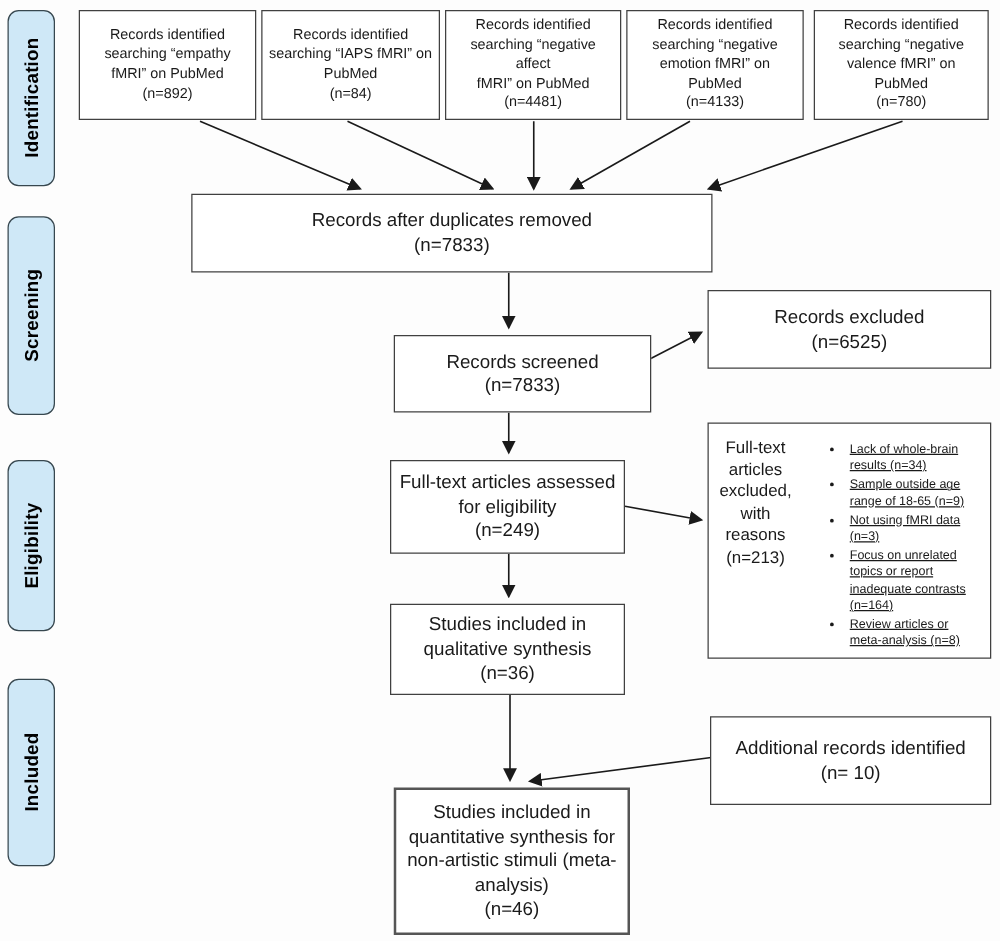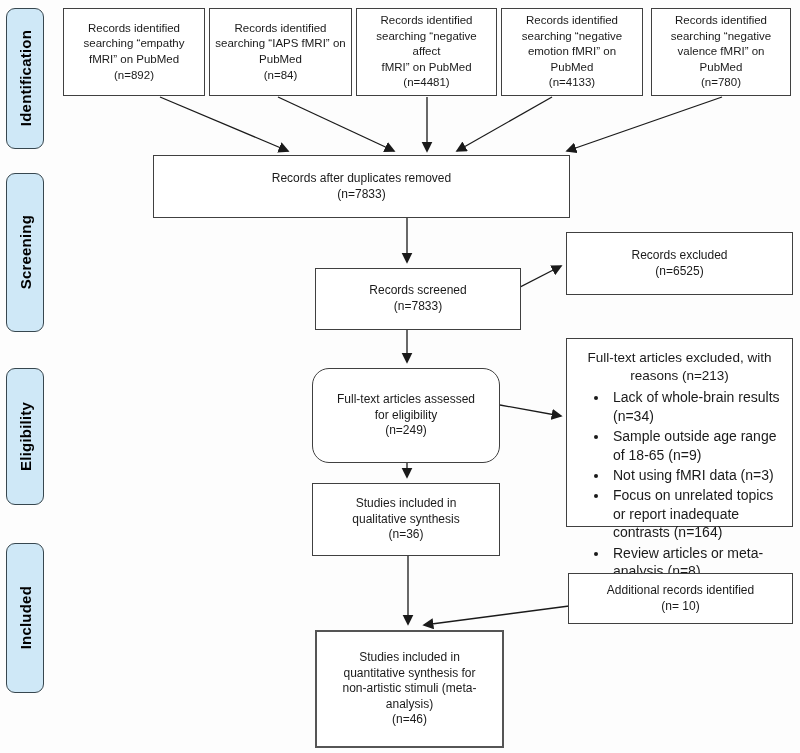--- a/index.html
+++ b/index.html
@@ -41,42 +41,43 @@
     background: #ffffff;
     border: 1.4px solid #404040;
     display: flex; align-items: center; justify-content: center;
     text-align: center;
     white-space: pre-line;
     font-size: 13px;
     line-height: 1.3;
     padding: 3px 4px;
   }
   .src { font-size: 11.5px; line-height: 1.35; }
-  .big { font-size: 12px; }
+  .big { font-size: 15px; }
   .final { border-width: 2px; border-color: #555555; }
   .ft-excluded {
-    flex-direction: column;
+    flex-direction: row;
     justify-content: space-between;
     align-items: stretch;
     padding-top: 10px;
   }
   .ft-excluded .ft-title {
     text-align: center;
     white-space: pre-line;
     font-size: 13.5px;
     line-height: 1.3;
   }
   .ft-excluded ul {
     margin: 4px 0 0 0;
     padding-left: 38px;
     padding-right: 6px;
     text-align: left;
     white-space: normal;
-    font-size: 14px;
+    font-size: 10px;
     line-height: 1.32;
+    text-decoration: underline;
   }
   .ft-excluded ul li { margin-bottom: 2px; padding-left: 4px; }
 </style>
 </head>
 <body>
 
 <div class="canvas">
 
   <svg class="arrows" viewBox="0 0 800 753">
     <defs>
@@ -138,41 +139,41 @@
 
   <div class="box big" style="left:153px; top:155px; width:417px; height:63px;">Records after duplicates removed
 (n=7833)</div>
 
   <div class="box big" style="left:315px; top:268px; width:206px; height:62px;">Records screened
 (n=7833)</div>
 
   <div class="box big" style="left:566px; top:232px; width:227px; height:63px;">Records excluded
 (n=6525)</div>
 
-  <div class="box big" style="left:312px; top:368px; width:188px; height:95px;border-radius:17px;">Full-text articles assessed
+  <div class="box big" style="left:312px; top:368px; width:188px; height:75px;">Full-text articles assessed
 for eligibility
 (n=249)</div>
 
   <div class="box ft-excluded" style="left:566px; top:338px; width:227px; height:189px;">
     <div class="ft-title">Full-text articles excluded, with
 reasons (n=213)</div>
     <ul>
       <li>Lack of whole-brain results (n=34)</li>
       <li>Sample outside age range of 18-65 (n=9)</li>
       <li>Not using fMRI data (n=3)</li>
       <li>Focus on unrelated topics or report inadequate contrasts (n=164)</li>
       <li>Review articles or meta-analysis (n=8)</li>
     </ul>
   </div>
 
   <div class="box big" style="left:312px; top:483px; width:188px; height:73px;">Studies included in
 qualitative synthesis
 (n=36)</div>
 
-  <div class="box big" style="left:568px; top:573px; width:225px; height:51px;">Additional records identified
+  <div class="box big" style="left:568px; top:573px; width:225px; height:71px;">Additional records identified
 (n= 10)</div>
 
   <div class="box big final" style="left:315px; top:630px; width:189px; height:118px;">Studies included in
 quantitative synthesis for
 non-artistic stimuli (meta-
 analysis)
 (n=46)</div>
 
 </div>
 

